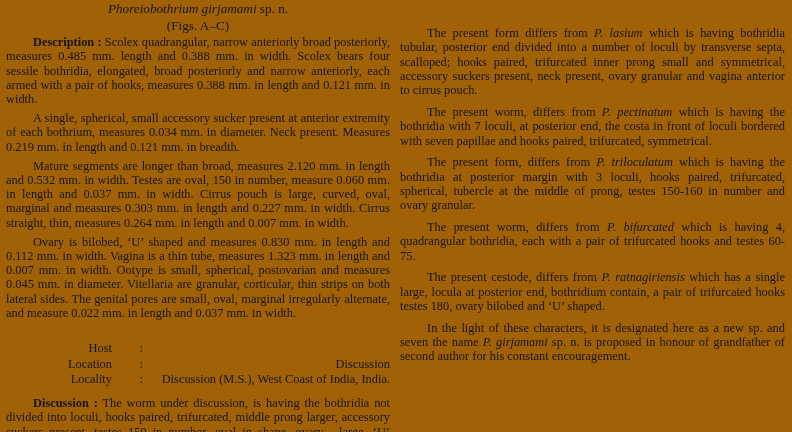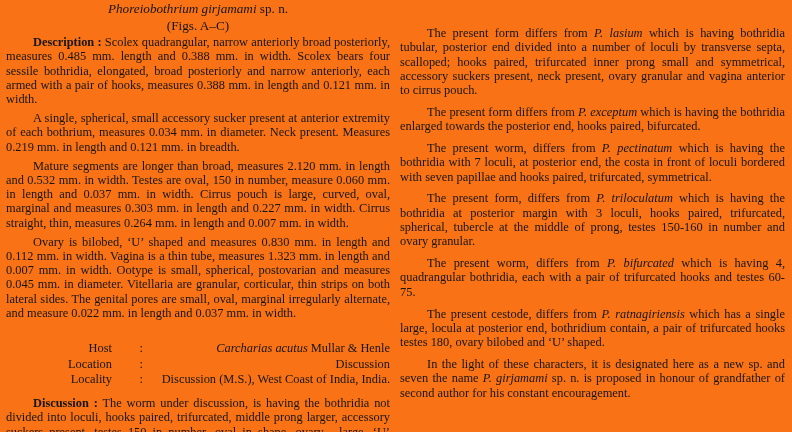--- a/index.html
+++ b/index.html
@@ -14,21 +14,21 @@
     font-family: "Liberation Serif", "DejaVu Serif", serif;
     color: #171513;
   }
   .page {
     box-sizing: border-box;
     width: 792px;
     height: 432px;
     padding: 2px 7px 0 6px;
     display: flex;
     gap: 10px;
-    background: #f97316;
+    background: #a16207;
   }
   .col {
     font-size: 12.4px;
     line-height: 14.3px;
     text-align: justify;
   }
   .col-left  { width: 384px; }
   .col-right { width: 385px; padding-top: 24px; box-sizing: border-box; font-family: Liberation Serif, serif; }
 
   .title-block {
@@ -84,21 +84,20 @@
     </p>
 
     <p class="para">
       <span>Ovary is bilobed, ‘U’ shaped and measures 0.830 mm. in length and 0.112 mm. in width. Vagina is a thin tube, measures 1.323 mm. in length and 0.007 mm. in width. Ootype is small, spherical, postovarian and measures 0.045 mm. in diameter. Vitellaria are granular, corticular, thin strips on both lateral sides. The genital pores are small, oval, marginal irregularly alternate, and measure 0.022 mm. in length and 0.037 mm. in width.</span>
     </p>
 
     <div class="host-table">
       <div class="host-row">
         <span>Host</span>
         <span>:</span>
-        <span><span class="italic">Carcharias acutus</span><span> Mullar &amp; Henle</span></span>
       </div>
       <div class="host-row">
         <span>Location</span>
         <span>:</span>
         <span>Discussion</span>
       </div>
       <div class="host-row">
         <span>Locality</span>
         <span>:</span>
         <span>Discussion (M.S.), West Coast of India, India.</span>
@@ -110,23 +109,20 @@
     </p>
 
   </div>
 
   <div class="col col-right">
 
     <p class="para">
       <span>The present form differs from </span><span class="italic">P. lasium</span><span> which is having bothridia tubular, posterior end divided into a number of loculi by transverse septa, scalloped; hooks paired, trifurcated inner prong small and symmetrical, accessory suckers present, neck present, ovary granular and vagina anterior to cirrus pouch.</span>
     </p>
 
-    <p class="para">
-      <span>The present form differs from </span><span class="italic">P. exceptum</span><span> which is having the bothridia enlarged towards the posterior end, hooks paired, bifurcated.</span>
-    </p>
 
     <p class="para">
       <span>The present worm, differs from </span><span class="italic">P. pectinatum</span><span> which is having the bothridia with 7 loculi, at posterior end, the costa in front of loculi bordered with seven papillae and hooks paired, trifurcated, symmetrical.</span>
     </p>
 
     <p class="para">
       <span>The present form, differs from </span><span class="italic">P. triloculatum</span><span> which is having the bothridia at posterior margin with 3 loculi, hooks paired, trifurcated, spherical, tubercle at the middle of prong, testes 150-160 in number and ovary granular.</span>
     </p>
 
     <p class="para">

